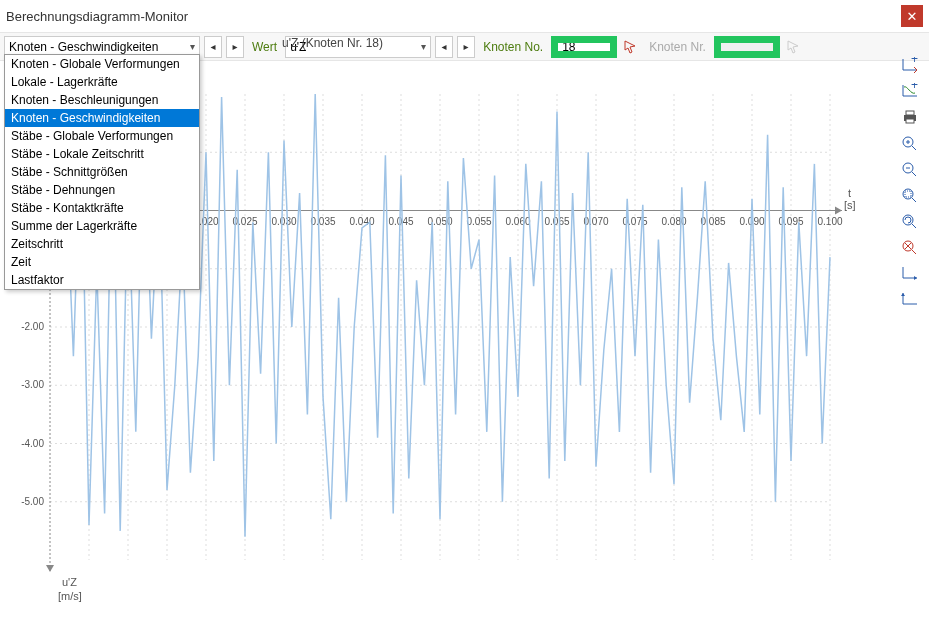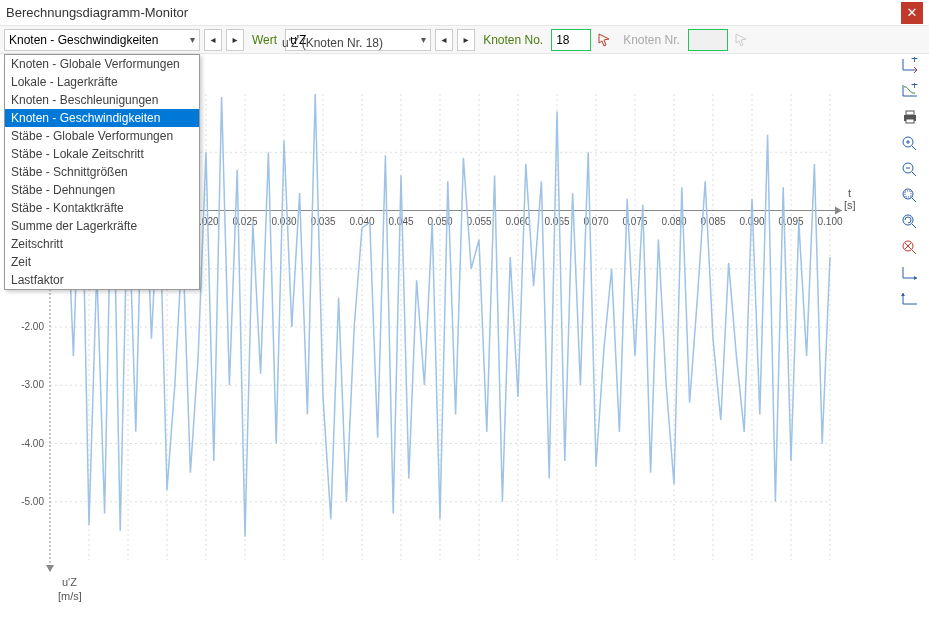--- a/index.html
+++ b/index.html
@@ -1,32 +1,32 @@
 <!DOCTYPE html>
 <html><head>
 <meta charset="utf-8">
 <style>
 * { box-sizing: border-box; margin: 0; padding: 0; font-family: "Segoe UI", Tahoma, sans-serif; font-size: 12px; }
 body { background: #fff; width: 929px; height: 624px; overflow: hidden; position: relative; }
-.titlebar { height: 26px; display: flex; align-items: center; padding: 8px 6px; background: #fff; border-bottom: 1px solid #e6e6e6; }
+.titlebar { height: 33px; display: flex; align-items: center; padding: 8px 6px; background: #fff; border-bottom: 1px solid #e6e6e6; }
 .titlebar .title { flex: 1; color: #333; font-size: 13px; }
 .close-btn { width: 22px; height: 22px; background: #c0392b; color: #fff; display: flex; align-items: center; justify-content: center; cursor: pointer; font-size: 13px; }
 .toolbar { height: 28px; display: flex; align-items: center; padding: 2px 4px; gap: 4px; background: #f7f7f7; border-bottom: 1px solid #e6e6e6; }
 .combo { position: relative; display: flex; align-items: center; background: #fff; border: 1px solid #ccc; height: 22px; padding: 0 4px; }
 .combo .chev { margin-left: auto; color: #555; font-size: 10px; }
 .combo.main { width: 196px; }
 .combo.wert { width: 146px; }
 .arrow-btn { width: 18px; height: 22px; border: 1px solid #ccc; background: #fff; display: flex; align-items: center; justify-content: center; cursor: pointer; font-size: 10px; color: #333; }
 .lbl { padding: 0 4px; color: #4d7c0f; }
-.input-field { width: 40px; height: 22px; border: 1px solid #22c55e; background: #fff; padding: 0 4px; }
+.input-field { width: 66px; height: 22px; border: 7px solid #22c55e; background: #fff; padding: 0 4px; }
 .input-field.disabled { background: #f0f0f0; color: #aaa; }
 .tool-icon { width: 20px; height: 20px; display: flex; align-items: center; justify-content: center; cursor: pointer; color: #555; }
 .tool-icon.disabled { color: #ccc; }
 .dropdown { position: absolute; top: 54px; left: 4px; width: 196px; background: #fff; border: 1px solid #999; box-shadow: 2px 2px 4px rgba(0,0,0,0.2); z-index: 100; }
-.dropdown .item { padding: 2px 6px; cursor: pointer; color: #404040; }
+.dropdown .item { padding: 2px 6px; cursor: pointer; color: #000000; }
 .dropdown .item.selected { background: #0078d7; color: #fff; }
 .chart-area { position: absolute; top: 54px; left: 0; right: 56px; bottom: 4px; }
 .chart-title { position: absolute; top: 36px; left: 258px; color: #444; font-size: 12px; margin-left: 24px; }
 .right-dock { position: absolute; top: 54px; right: 4px; width: 28px; display: flex; flex-direction: column; gap: 4px; }
 .dock-btn { width: 26px; height: 22px; display: flex; align-items: center; justify-content: center; cursor: pointer; border: 1px solid transparent; }
 svg { display: block; }
 .axis-label { font-size: 11px; fill: #555; }
 .tick-label { font-size: 10px; fill: #555; }
 </style>
 </head>

